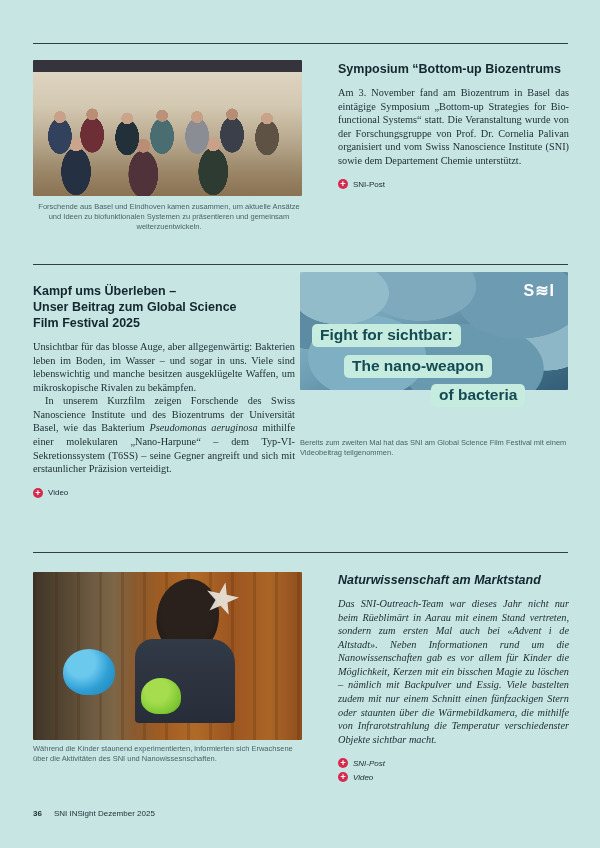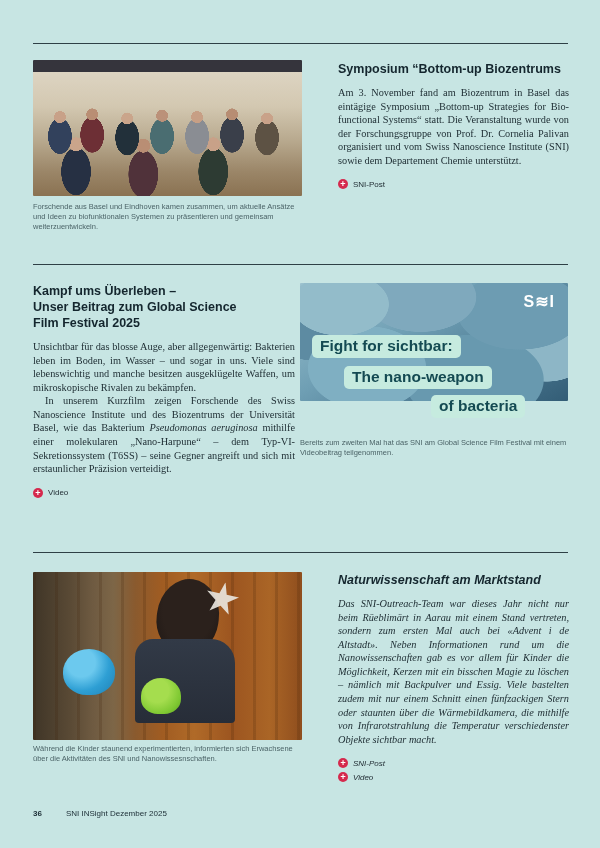--- a/index.html
+++ b/index.html
@@ -69,28 +69,28 @@
       radial-gradient(ellipse 12px 18px at 74% 55%, #3a3f4a 98%, transparent),
       radial-gradient(ellipse 12px 18px at 87% 57%, #5d5244 98%, transparent),
       radial-gradient(circle 7px at 16% 62%, #caa58b 98%, transparent),
       radial-gradient(circle 7px at 41% 63%, #b98e74 98%, transparent),
       radial-gradient(circle 7px at 67% 62%, #c8a188 98%, transparent),
       radial-gradient(ellipse 15px 24px at 16% 82%, #263043 98%, transparent),
       radial-gradient(ellipse 15px 24px at 41% 84%, #50323a 98%, transparent),
       radial-gradient(ellipse 15px 24px at 67% 82%, #2d3b33 98%, transparent),
       linear-gradient(180deg, #35343c 0%, #35343c 9%, #ddd4c2 9%, #d3c8b1 34%, #b7a88d 60%, #9b8668 82%, #8a7252 100%);
   }
-  .cap1{left:33px;top:202px;width:272px;}
+  .cap1{left:33px;top:202px;width:272px;text-align:center;}
   .col-right{position:absolute;left:338px;width:231px;}
   .col-sym{top:61px;}
 
   
   .col-film{position:absolute;left:33px;top:283px;width:262px;}
   .photo-bacteria{
-    left:300px;top:283px;width:268px;height:118px;
+    left:300px;top:272px;width:268px;height:118px;
     background:
       radial-gradient(ellipse 70px 45px at 15% 18%, #93bcca 0 69%, transparent 70%),
       radial-gradient(ellipse 80px 50px at 45% 12%, #7fa9bd 0 69%, transparent 70%),
       radial-gradient(ellipse 90px 55px at 82% 24%, #6d9cb2 0 69%, transparent 70%),
       radial-gradient(ellipse 85px 60px at 25% 72%, #7fafc2 0 69%, transparent 70%),
       radial-gradient(ellipse 100px 65px at 65% 82%, #6899af 0 69%, transparent 70%),
       radial-gradient(ellipse 60px 40px at 92% 60%, #8db6c6 0 69%, transparent 70%),
       radial-gradient(ellipse 55px 35px at 5% 45%, #5d8ba2 0 69%, transparent 70%),
       linear-gradient(150deg, #9cc2cf 0%, #6f9fb4 40%, #49768f 75%, #335d76 100%);
   }
@@ -142,21 +142,21 @@
     background:#e8e4dc;
     clip-path:polygon(50% 0%,61% 35%,98% 35%,68% 57%,79% 91%,50% 70%,21% 91%,32% 57%,2% 35%,39% 35%);
     transform:rotate(12deg);opacity:.92;
   }
   .cap3{left:33px;top:744px;width:276px;}
   .col-market{top:572px;font-style:italic;}
 
   
   .footer{
     position:absolute;left:33px;top:809px;
-    display:flex;align-items:baseline;gap:24px;
+    display:flex;align-items:baseline;gap:12px;
     font-size:8px;color:#20323a;
   }
   .footer .pg{font-weight:700;}
 </style>
 </head>
 <body>
 
 <div class="page">
 
   <div class="rule rule1"></div>

